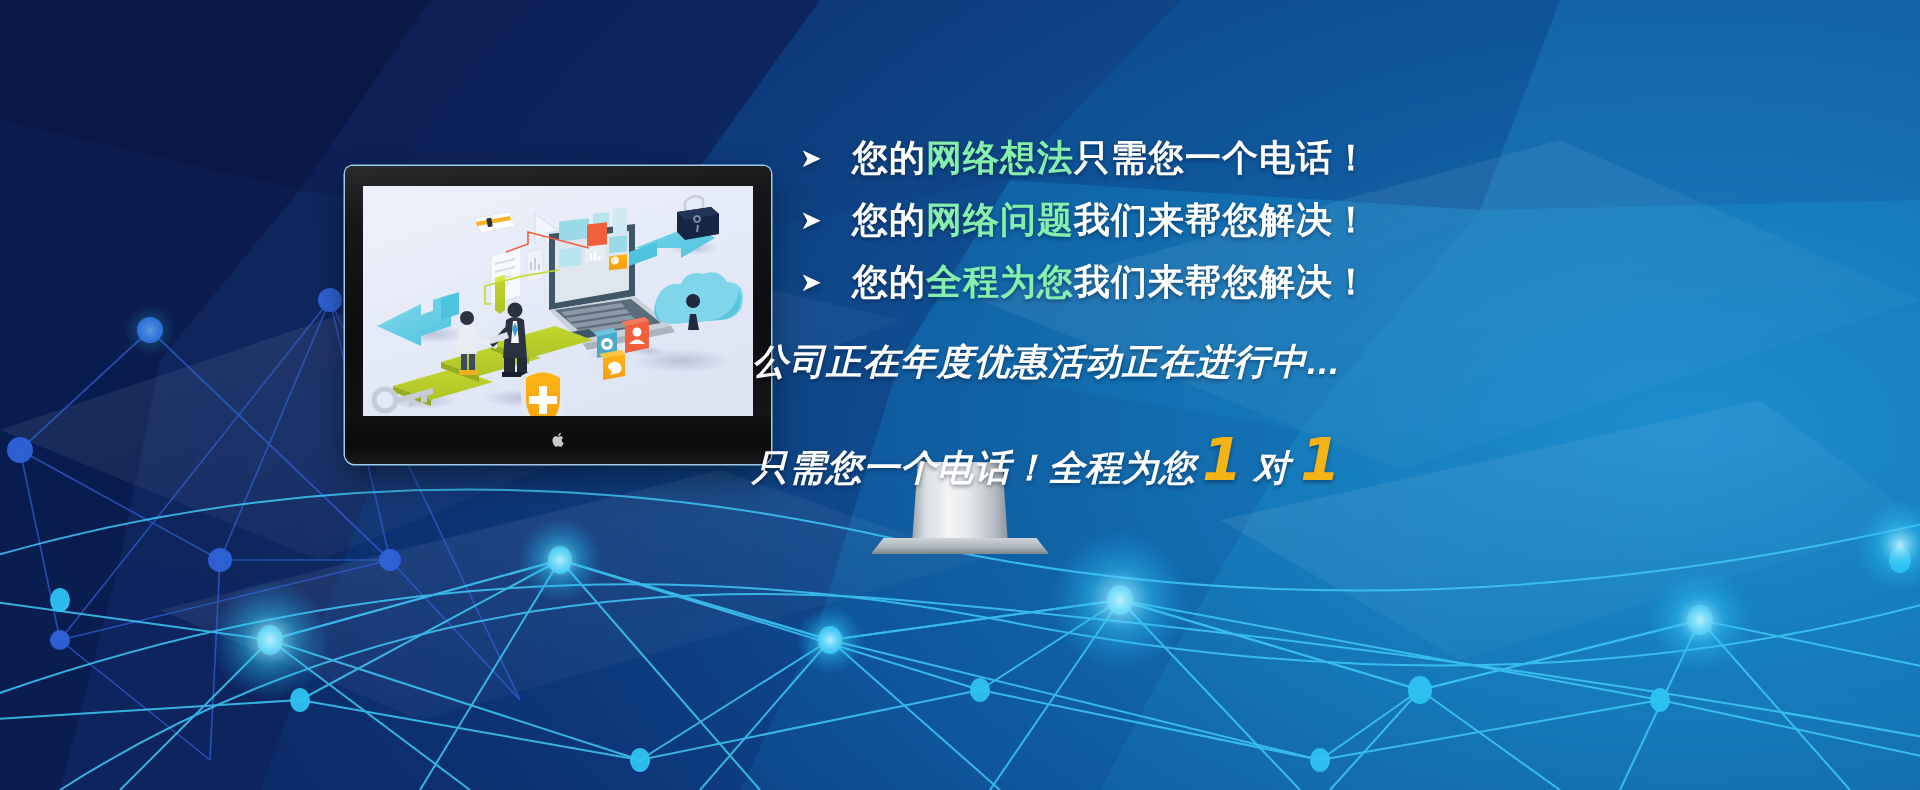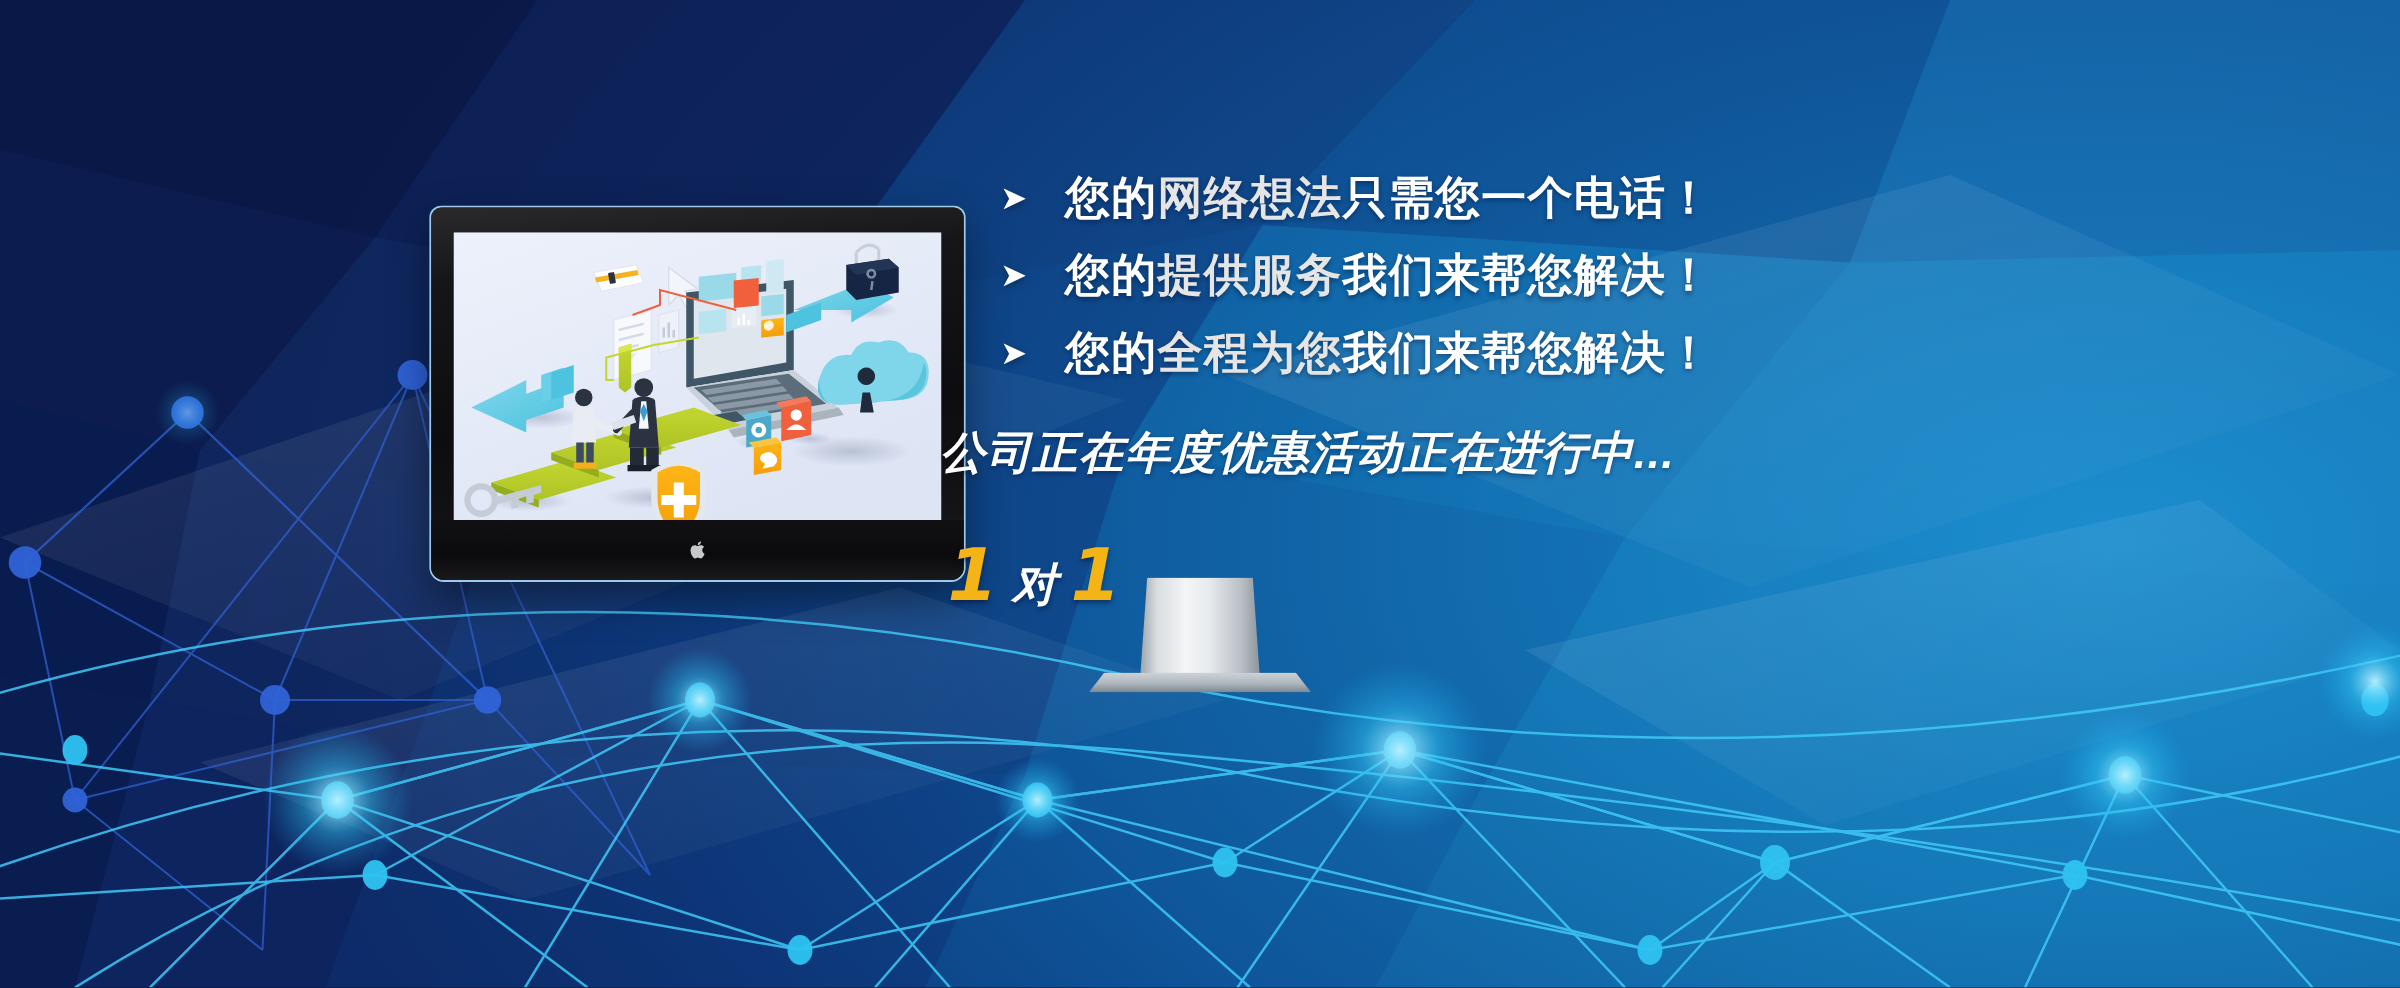--- a/index.html
+++ b/index.html
@@ -83,21 +83,21 @@
     filter:drop-shadow(0 2px 3px rgba(0,0,0,.35));
   }
   .bullet-text {
     font-size:36px;
     font-weight:bold;
     color:#ffffff;
     letter-spacing:1px;
     white-space:nowrap;
     text-shadow:0 2px 4px rgba(0,10,40,.45);
   }
-  .hl { color:#e5e5e5; }
+  .hl { color:#86efac; }
 
   .promo-line {
     font-size:36px; font-weight:bold; color:#ffffff;
     letter-spacing:1px; white-space:nowrap;
     text-shadow:0 2px 4px rgba(0,10,40,.45);
     font-style:italic;
   }
   #promo1 { margin-top:26px; margin-left:-48px; }
   #promo2 { margin-top:44px; margin-left:-48px; display:flex; align-items:baseline; }
   .big-num {
@@ -418,30 +418,31 @@
 
   <div id="copy">
 
     <div class="bullet-row">
       <span class="bullet-arrow">➤</span>
       <span class="bullet-text"><span>您的</span><span class="hl">网络想法</span><span>只需您一个电话！</span></span>
     </div>
 
     <div class="bullet-row">
       <span class="bullet-arrow">➤</span>
-      <span class="bullet-text"><span>您的</span><span class="hl">提供服务</span><span>我们来帮您解决！</span></span>
+      <span class="bullet-text"><span>您的</span><span class="hl">网络问题</span><span>我们来帮您解决！</span></span>
     </div>
 
     <div class="bullet-row">
       <span class="bullet-arrow">➤</span>
       <span class="bullet-text"><span>您的</span><span class="hl">全程为您</span><span>我们来帮您解决！</span></span>
     </div>
 
     <div class="promo-line" id="promo1">公司正在年度优惠活动正在进行中...</div>
 
     <div class="promo-line" id="promo2">
+      <span>只需您一个电话！全程为您</span>
       <span class="big-num">1</span>
       <span class="pad-s">对</span>
       <span class="big-num">1</span>
     </div>
 
   </div>
 </div>
 
 </body></html>

